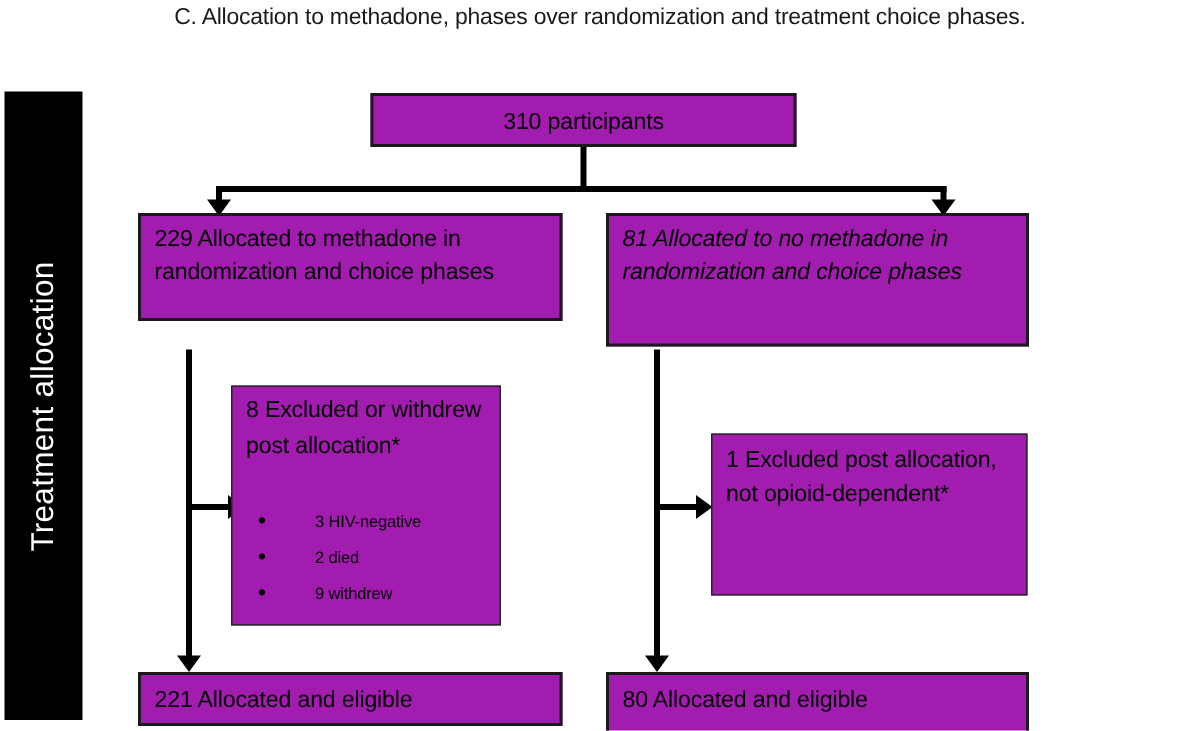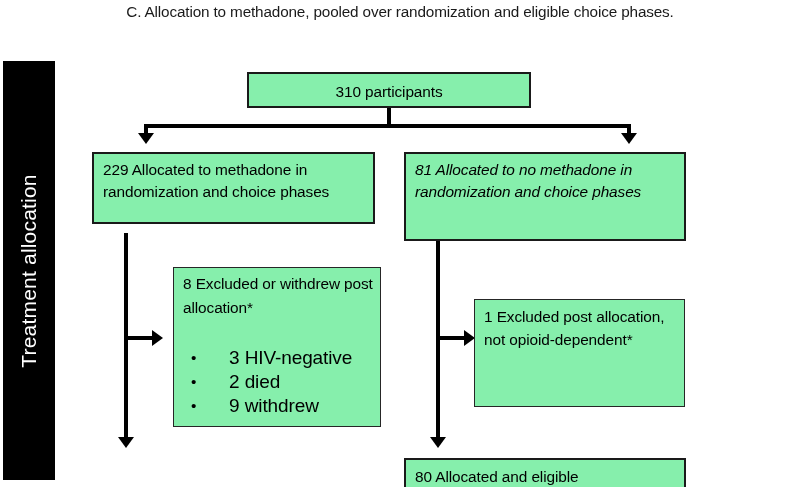--- a/index.html
+++ b/index.html
@@ -53,23 +53,22 @@
     color: #ffffff;
     font-size: 21px;
     line-height: 24px;
     letter-spacing: 0.2px;
   }
 
   
   .box {
     position: absolute;
     box-sizing: border-box;
-    background: #86efac;
+    background: #a21caf;
     border: 2.2px solid #1a1a1a;
-    margin-top: 10px;
   }
   .box .txt {
     position: absolute;
     left: 9px;
     right: 6px;
     top: 5px;
     font-size: 15.4px;
     line-height: 21.5px;
     letter-spacing: -0.1px;
     color: #000000;
@@ -87,21 +86,21 @@
 
   
   ul.bullets {
     list-style: none;
     margin: 0;
     padding: 0;
   }
   ul.bullets li {
     position: relative;
     padding-left: 46px;
-    font-size: 19px;
+    font-size: 11px;
     line-height: 24px;
     letter-spacing: -0.1px;
   }
   ul.bullets li::before {
     content: "\2022";
     position: absolute;
     left: 8px;
     top: 0;
     font-size: 15.4px;
     line-height: 24px;
@@ -133,21 +132,21 @@
     border-top: 8px solid transparent;
     border-bottom: 8px solid transparent;
     border-left: 11px solid #000000;
   }
 </style>
 </head>
 <body>
 
 <div id="figure">
 
-  <div class="caption">C. Allocation to methadone, pooled over randomization and eligible choice phases.</div>
+  <div class="caption">C. Allocation to methadone, phases over randomization and treatment choice phases.</div>
 
   <div class="band">
     <span class="band-label">Treatment allocation</span>
   </div>
 
   <div class="vline" style="left:387px; top:97px; height:29px;"></div>
   <div class="hline" style="left:144px; top:124px; width:487px;"></div>
   <div class="vline" style="left:144px; top:124px; height:12px;"></div>
   <div class="arrow-down" style="left:138px; top:133px;"></div>
   <div class="vline" style="left:627px; top:124px; height:12px;"></div>
@@ -168,31 +167,34 @@
   </div>
 
   <div class="box" style="left:92px; top:142px; width:283px; height:72px;">
     <div class="txt">229 Allocated to methadone in randomization and choice phases</div>
   </div>
 
   <div class="box" style="left:404px; top:142px; width:282px; height:89px;font-style:italic;">
     <div class="txt">81 Allocated to no methadone in randomization and choice phases</div>
   </div>
 
-  <div class="box thin" style="left:173px; top:257px; width:208px; height:160px;">
+  <div class="box thin" style="left:154px; top:257px; width:180px; height:160px;">
     <div class="txt" style="top:4px; line-height:24px;">8 Excluded or withdrew post allocation*</div>
     <ul class="bullets" style="position:absolute; left:9px; right:4px; top:78px;">
       <li>3 HIV-negative</li>
       <li>2 died</li>
       <li>9 withdrew</li>
     </ul>
   </div>
 
   <div class="box thin" style="left:474px; top:289px; width:211px; height:108px;">
     <div class="txt" style="top:5px; line-height:23px;">1 Excluded post allocation, not opioid-dependent*</div>
   </div>
 
+  <div class="box" style="left:92px; top:448px; width:283px; height:36px;">
+    <div class="txt" style="top:6px;">221 Allocated and eligible</div>
+  </div>
 
   <div class="box" style="left:404px; top:448px; width:282px; height:44px;">
     <div class="txt" style="top:6px;">80 Allocated and eligible</div>
   </div>
 
 </div>
 
 </body></html>

